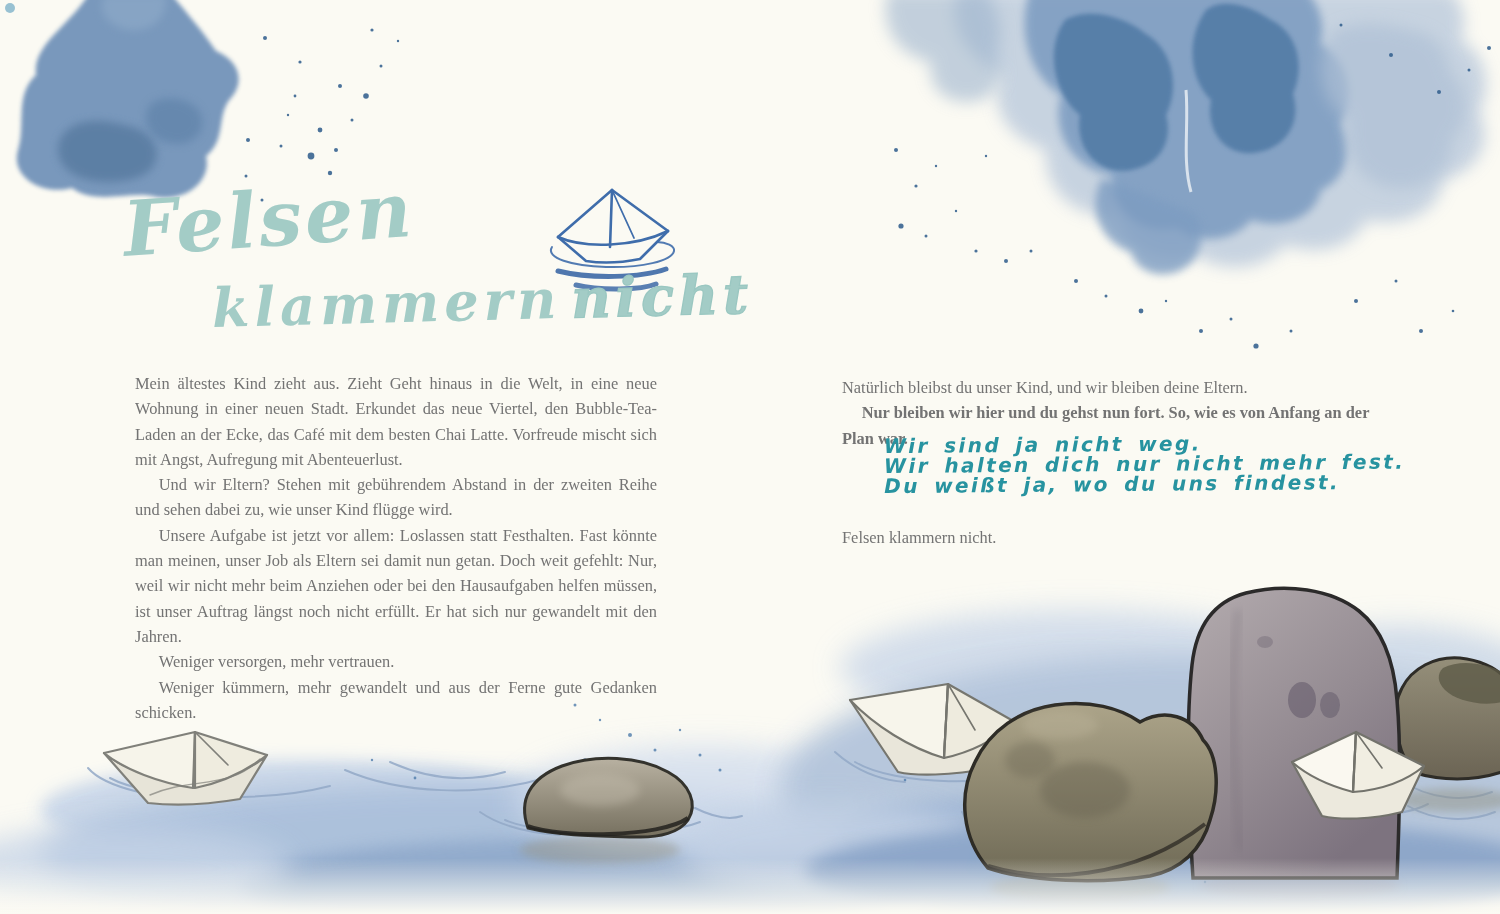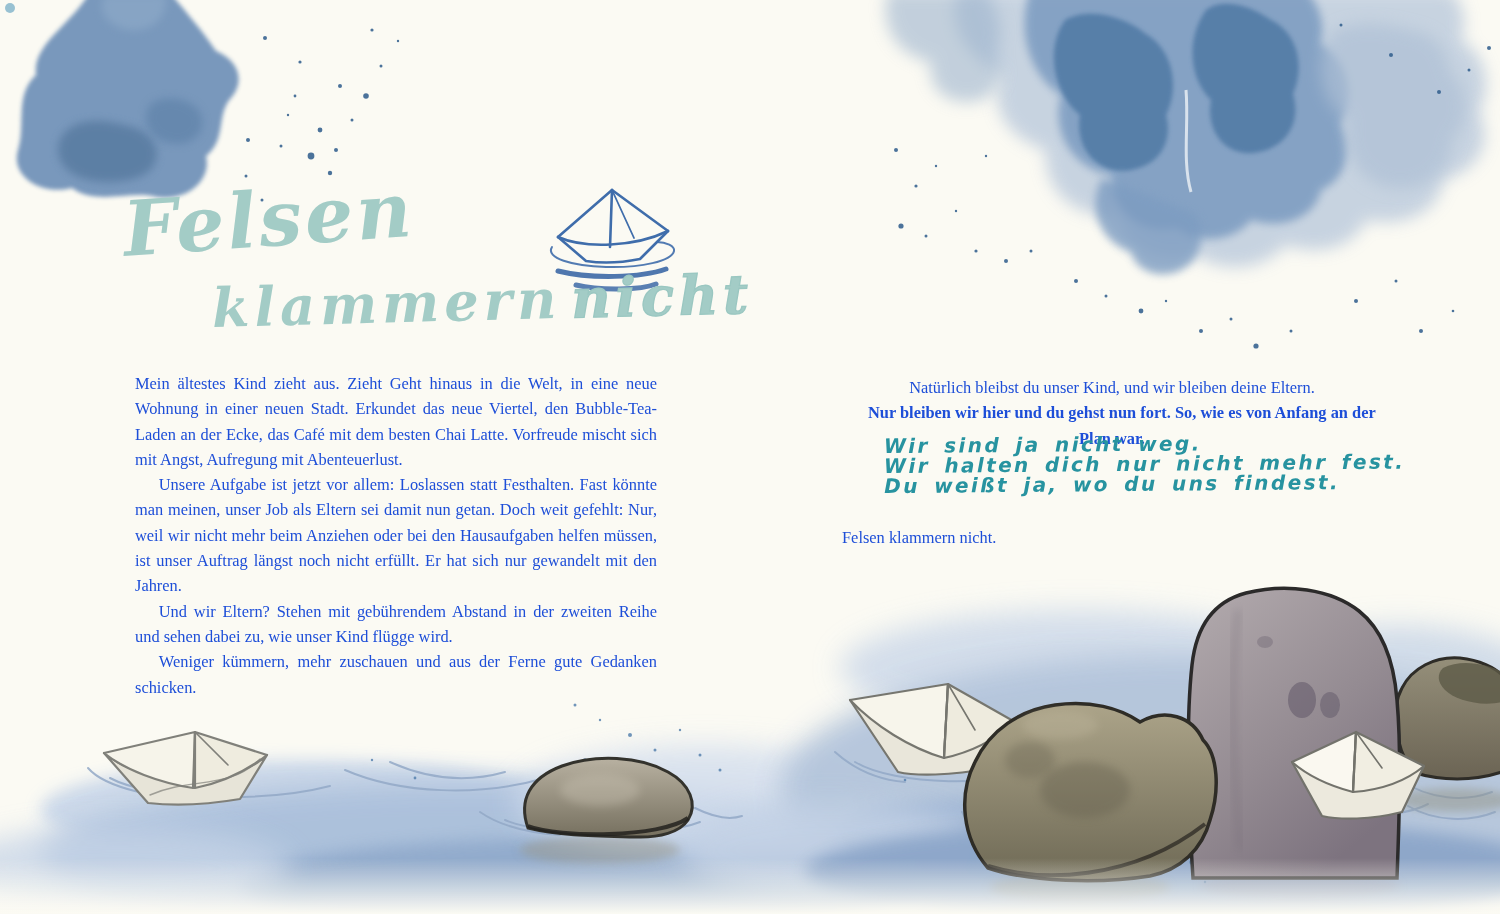--- a/index.html
+++ b/index.html
@@ -1,34 +1,34 @@
 <!DOCTYPE html>
 <html><head>
 <meta charset="utf-8">
 <style>
   html,body{margin:0;padding:0;}
   body{width:1500px;height:914px;overflow:hidden;background:#fbfaf3;
        font-family:"Liberation Serif", serif;}
   .spread{position:relative;width:1500px;height:914px;background:#fbfaf3;}
   .art{position:absolute;left:0;top:0;z-index:0;}
-  .txt{position:absolute;z-index:2;color:#1d4ed8;}
+  .txt{position:absolute;z-index:2;color:#737373;}
 
   
   .title{position:absolute;left:126px;top:192px;z-index:2;
          font-family:"DejaVu Serif", serif;font-style:italic;font-weight:bold;
          color:#a3ccc6;line-height:1;}
   .title-l1{font-size:76px;letter-spacing:3px;transform:rotate(-4deg);transform-origin:left bottom;display:inline-block;}
   .title-l2{position:absolute;left:86px;top:82px;font-size:54px;letter-spacing:5px;white-space:nowrap;transform:rotate(-1.5deg);}
   .title-l2 .w2{font-weight:bold;-webkit-text-stroke:1.3px #9ac7c1;margin-left:10px;}
 
   
   .left-body{left:135px;top:371px;width:522px;font-size:16.4px;line-height:25.3px;text-align:justify;}
   .left-body p{margin:0;}
   .left-body p.ind{text-indent:1.45em;}
-  .right-body{left:842px;top:375px;width:540px;font-size:16.4px;line-height:25.3px;text-align:center;}
+  .right-body{left:842px;top:375px;width:540px;font-size:16.4px;line-height:25.3px;}
   .right-body p{margin:0;}
   .right-body p.ind{text-indent:1.2em;font-weight:bold;}
 
   .handwriting{left:884px;top:434px;width:480px;
          font-family:"DejaVu Sans", sans-serif;font-style:italic;font-weight:bold;
          font-size:20px;line-height:20px;letter-spacing:2.4px;word-spacing:5px;
          transform:rotate(-0.5deg);}
   .handwriting div{white-space:nowrap;}
 
   .closing{left:842px;top:528px;font-size:16.4px;}
@@ -278,23 +278,24 @@
     </g>
   </svg>
 
   <div class="title">
     <span class="title-l1">Felsen</span>
     <span class="title-l2"><span>klammern</span><span class="w2">nicht</span></span>
   </div>
 
   <div class="txt left-body">
     <p>Mein ältestes Kind zieht aus. Zieht Geht hinaus in die Welt, in eine neue Wohnung in einer neuen Stadt. Erkundet das neue Viertel, den Bubble-Tea-Laden an der Ecke, das Café mit dem besten Chai Latte. Vorfreude mischt sich mit Angst, Aufregung mit Abenteuerlust.</p>
+    <p class="ind">Und wir Eltern? Stehen mit gebührendem Abstand in der zweiten Reihe und sehen dabei zu, wie unser Kind flügge wird.</p>
     <p class="ind">Unsere Aufgabe ist jetzt vor allem: Loslassen statt Festhalten. Fast könnte man meinen, unser Job als Eltern sei damit nun getan. Doch weit gefehlt: Nur, weil wir nicht mehr beim Anziehen oder bei den Hausaufgaben helfen müssen, ist unser Auftrag längst noch nicht erfüllt. Er hat sich nur gewandelt mit den Jahren.</p>
-    <p class="ind">Und wir Eltern? Stehen mit gebührendem Abstand in der zweiten Reihe und sehen dabei zu, wie unser Kind flügge wird.</p>
-    <p class="ind">Weniger kümmern, mehr zuschauen und aus der Ferne gute Gedanken schicken.</p>
+    <p class="ind">Weniger versorgen, mehr vertrauen.</p>
+    <p class="ind">Weniger kümmern, mehr gewandelt und aus der Ferne gute Gedanken schicken.</p>
   </div>
 
   <div class="txt right-body">
     <p>Natürlich bleibst du unser Kind, und wir bleiben deine Eltern.</p>
     <p class="ind">Nur bleiben wir hier und du gehst nun fort. So, wie es von Anfang an der Plan war.</p>
   </div>
 
   <div class="txt handwriting" style="color:#2793a0;">
     <div>Wir sind ja nicht weg.</div>
     <div>Wir halten dich nur nicht mehr fest.</div>

